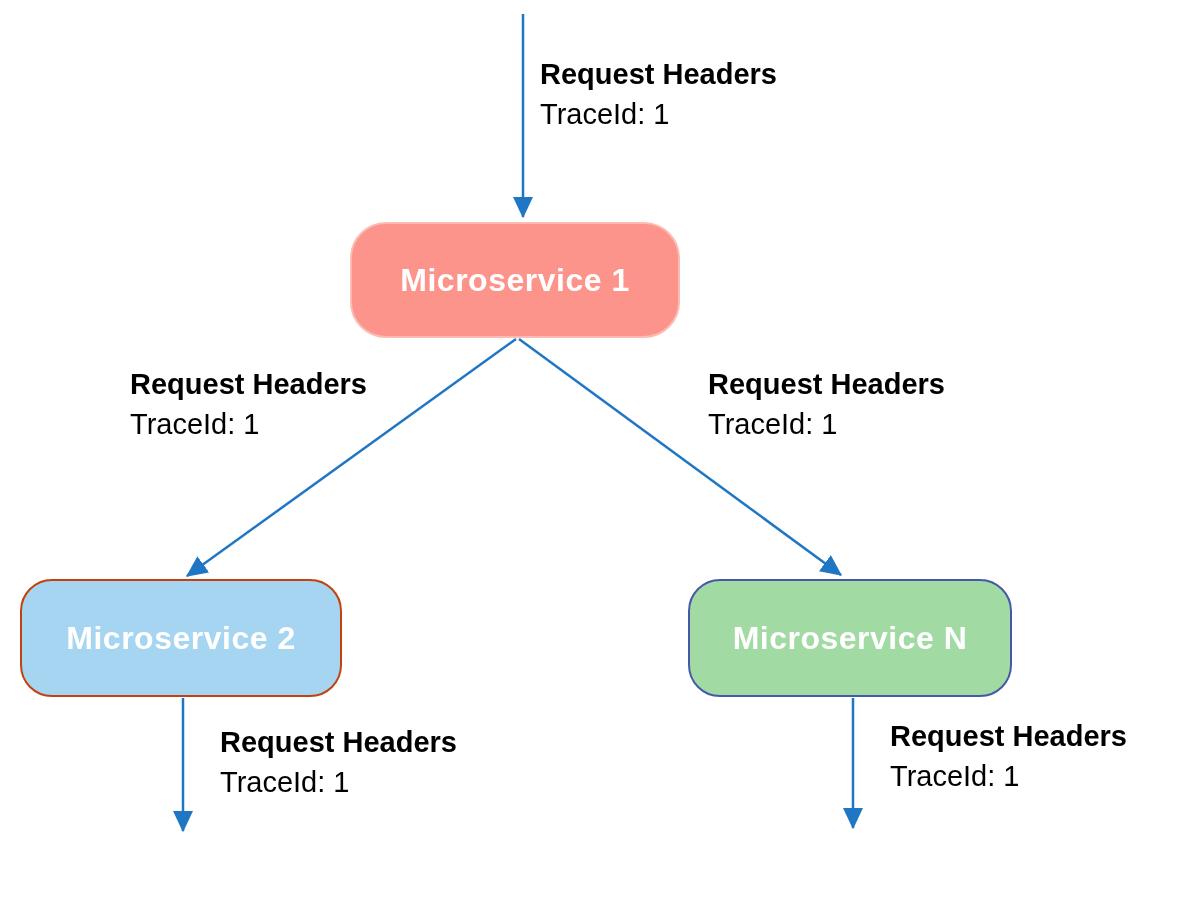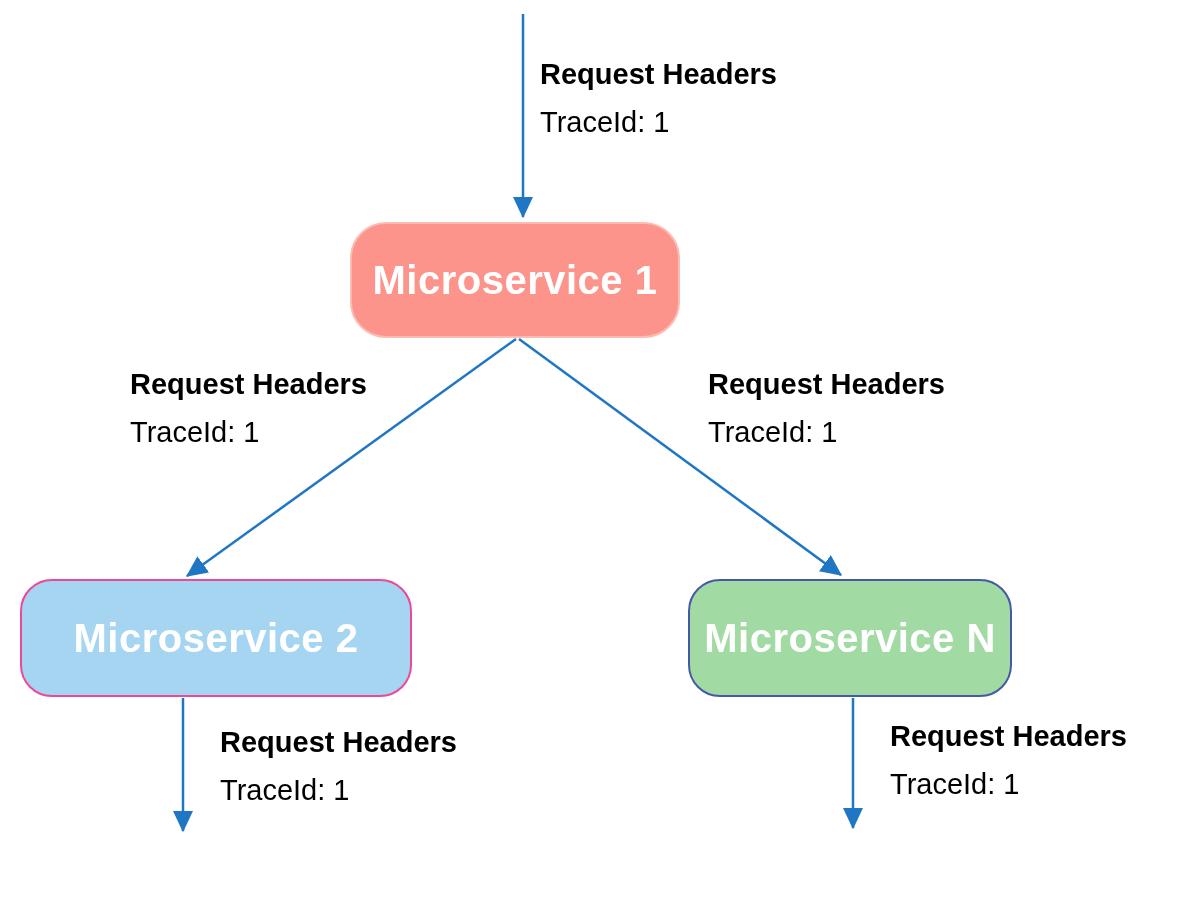--- a/index.html
+++ b/index.html
@@ -27,56 +27,56 @@
     stroke-width: 2.5;
   }
   .node {
     position: absolute;
     z-index: 2;
     display: flex;
     align-items: center;
     justify-content: center;
     color: #ffffff;
     font-weight: 700;
-    font-size: 40px;
+    font-size: 32px;
     letter-spacing: 0.5px;
     box-sizing: border-box;
   }
   .node-ms1 {
     left: 350px; top: 222px;
     width: 330px; height: 116px;
     background: #FC948B;
     border: 2px solid #FDBBB3;
     border-radius: 36px;
   }
   .node-ms2 {
     left: 20px; top: 579px;
-    width: 392px; height: 118px;
+    width: 322px; height: 118px;
     background: #A6D5F2;
-    border: 2px solid #ec4899;
+    border: 2px solid #c2410c;
     border-radius: 32px;
   }
   .node-msn {
     left: 688px; top: 579px;
     width: 324px; height: 118px;
     background: #A2DAA3;
     border: 2px solid #4559A8;
     border-radius: 32px;
     align-items: center;
   }
   .edge-label {
     position: absolute;
     z-index: 3;
     color: #000000;
     font-size: 29px;
     line-height: 40px;
     white-space: nowrap;
   }
   .edge-label .lbl-title { font-weight: 700; }
-  .edge-label .lbl-sub   { font-weight: 400; margin-top: 8px; }
+  .edge-label .lbl-sub   { font-weight: 400; }
   .edge-label-top          { left: 540px; top: 54px; }
   .edge-label-left-branch  { left: 130px; top: 364px; }
   .edge-label-right-branch { left: 708px; top: 364px; }
   .edge-label-bottom-left  { left: 220px; top: 722px; }
   .edge-label-bottom-right { left: 890px; top: 716px; }
 </style>
 </head>
 <body>
 
 <div class="canvas">

